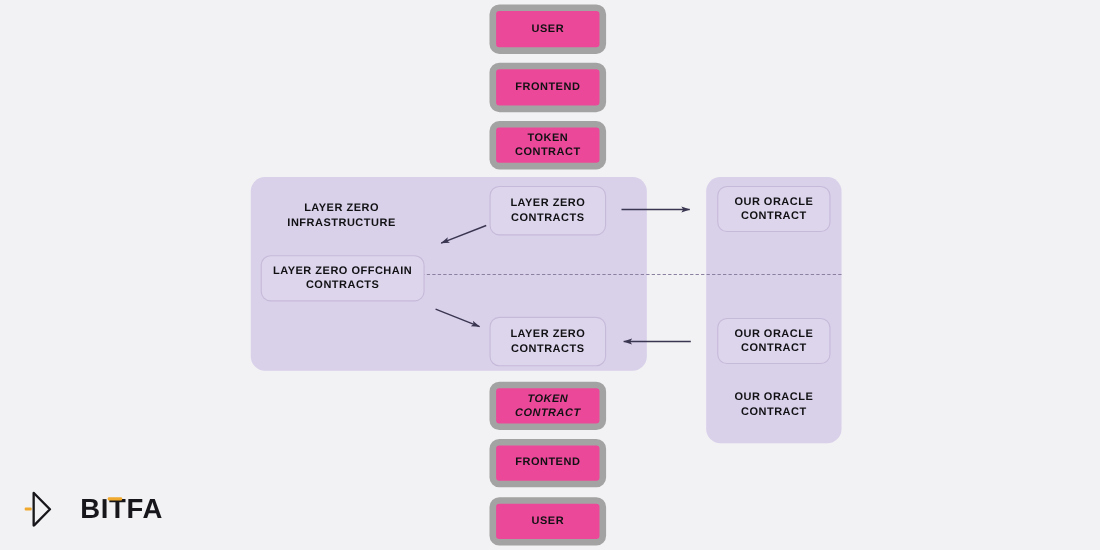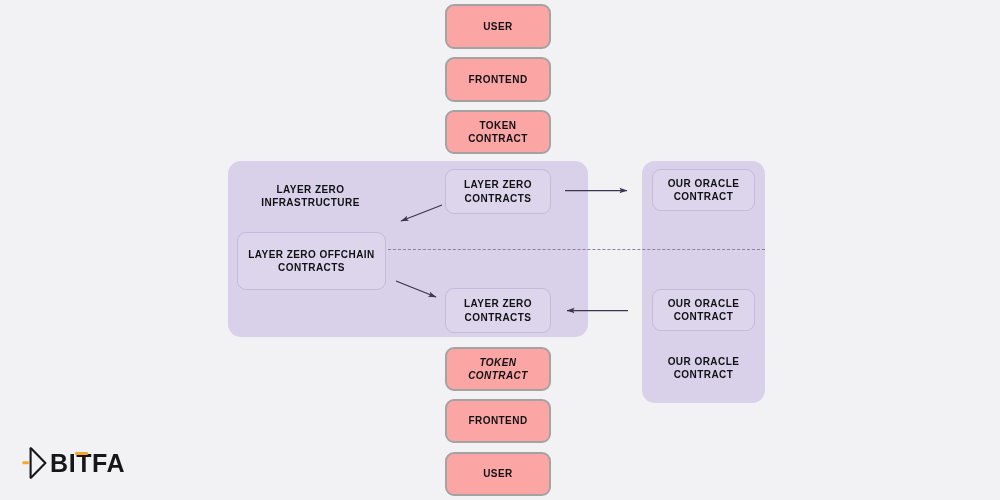--- a/index.html
+++ b/index.html
@@ -18,22 +18,22 @@
     position: absolute;
     inset: 0;
     width: 1000px;
     height: 500px;
   }
 
   
   .node {
     position: absolute;
     box-sizing: border-box;
-    background: #fca5a5;
-    border: 2px solid #a3a3a3;
+    background: #ec4899;
+    border: 6px solid #a3a3a3;
     border-radius: 9px;
     display: flex;
     align-items: center;
     justify-content: center;
     text-align: center;
     color: #111114;
     font-size: 10px;
     font-weight: 700;
     letter-spacing: 0.45px;
     line-height: 1.32;
@@ -88,21 +88,21 @@
     pointer-events: none;
   }
 
   
   #logo {
     position: absolute;
     left: 22px;
     top: 446px;
     display: flex;
     align-items: center;
-    gap: 2px;
+    gap: 25px;
   }
   #logo-wordmark {
     position: relative;
     font-size: 25px;
     font-weight: 700;
     letter-spacing: 0.6px;
     color: #17171b;
     line-height: 1;
   }
   #logo-accent {
@@ -135,21 +135,21 @@
     <span>TOKEN<br>CONTRACT</span>
   </div>
 
   <div class="plain-label" style="left:237px; top:180px; width:147px; height:32px;">
     <span>LAYER ZERO<br>INFRASTRUCTURE</span>
   </div>
 
   <div class="node purple" style="left:445px; top:169px; width:106px; height:45px;">
     <span>LAYER ZERO<br>CONTRACTS</span>
   </div>
-  <div class="node purple" style="left:237px; top:232px; width:149px; height:58px;">
+  <div class="node purple" style="left:237px; top:232px; width:149px; height:42px;">
     <span>LAYER ZERO  OFFCHAIN<br>CONTRACTS</span>
   </div>
   <div class="node purple" style="left:445px; top:288px; width:106px; height:45px;">
     <span>LAYER ZERO<br>CONTRACTS</span>
   </div>
 
   <div class="node purple" style="left:652px; top:169px; width:103px; height:42px;">
     <span>OUR ORACLE<br>CONTRACT</span>
   </div>
   <div class="node purple" style="left:652px; top:289px; width:103px; height:42px;">

